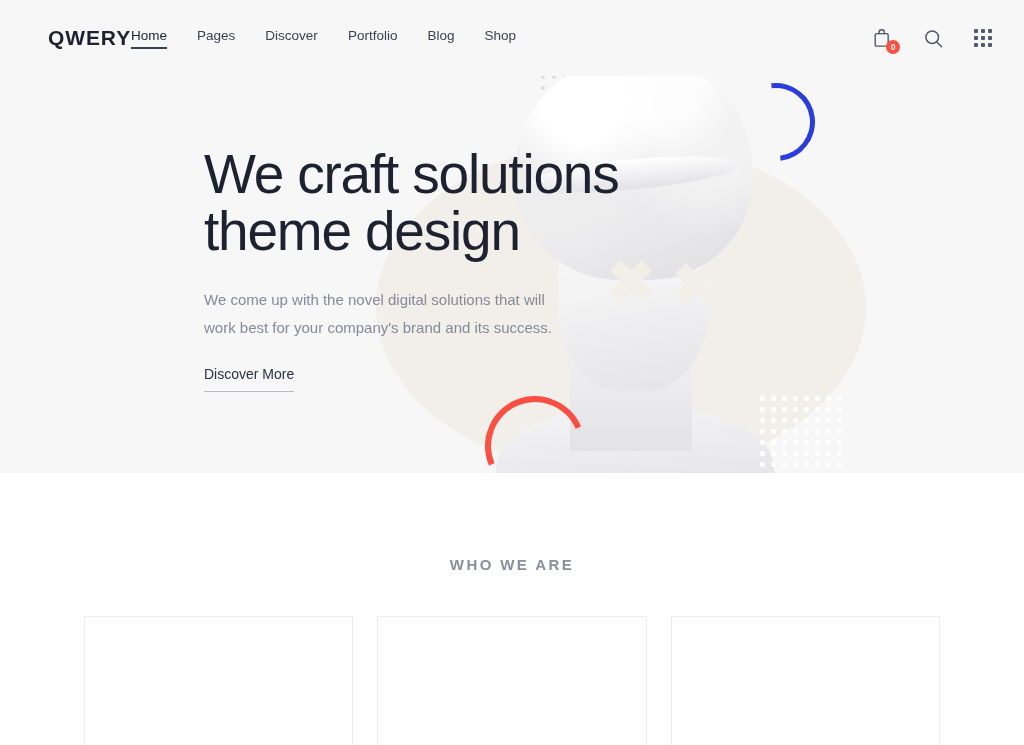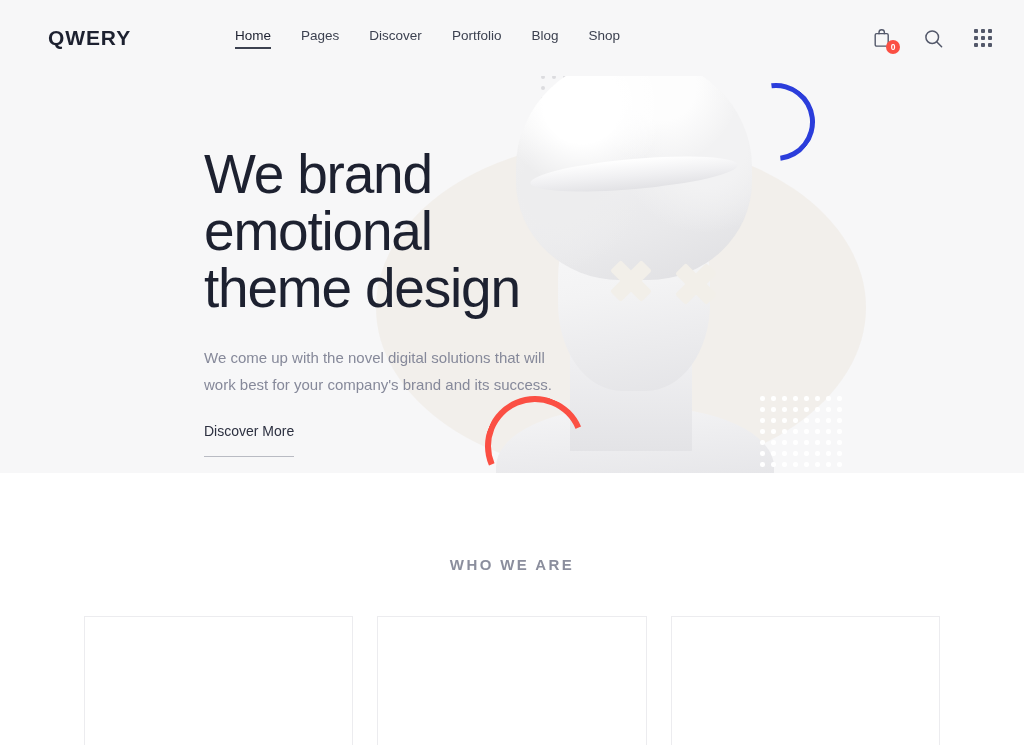--- a/index.html
+++ b/index.html
@@ -18,21 +18,21 @@
     display: flex; align-items: center;
     padding: 0 36px 0 40px;
     background: #f7f7f8;
     z-index: 40;
   }
   .logo {
     font-size: 21px; font-weight: bold;
     letter-spacing: 0.9px; color: #1d2130;
     user-select: none;
   }
-  .nav { display: flex; align-items: center; margin-left: 104px; gap: 30px; }
+  .nav { display: flex; align-items: center; gap: 30px; }
   .nav-item {
     position: relative;
     font-size: 13.5px; color: #3c4150;
     padding-bottom: 5px; cursor: pointer;
     white-space: nowrap;
   }
   .nav-item.active { color: #1d2130; }
   .nav-item.active::after {
     content: ""; position: absolute;
     left: 0; right: 0; bottom: -1px;
@@ -145,21 +145,21 @@
     font-size: 55px; line-height: 1.04; letter-spacing: -1.2px;
     color: #1d2130; font-weight: normal;
   }
   .hero-sub {
     margin-top: 26px; font-size: 15px; line-height: 1.85;
     color: #86899a; max-width: 372px;
   }
   .discover {
     display: inline-block; margin-top: 24px;
     font-size: 14px; color: #2c3040;
-    padding-bottom: 17px; cursor: pointer;
+    padding-bottom: 9px; cursor: pointer;
     border-bottom: 1px solid #b9bbc3;
   }
 
   
   .about { position: absolute; top: 473px; left: 0; width: 1024px; background: #fff; }
   .eyebrow {
     margin-top: 83px; text-align: center;
     font-size: 15px; font-weight: bold; letter-spacing: 2.4px;
     color: #8b8e9d;
   }
@@ -413,21 +413,21 @@
           <i></i>
           <i></i>
           <i></i>
         </div>
       <div class="arc-blue"></div>
       <div class="arc-red"></div>
     </div>
 
     <div class="hero-content">
       <h1 class="hero-title">
-        <span>We brand emotional</span><br>
+        <span>We craft solutions</span><br>
         <span>theme design</span>
       </h1>
       <p class="hero-sub">We come up with the novel digital solutions that will work best for your company's brand and its success.</p>
       <a class="discover">Discover More</a>
       
     </div>
   </div>
 
   <div class="header">
     <div class="logo">QWERY</div>

